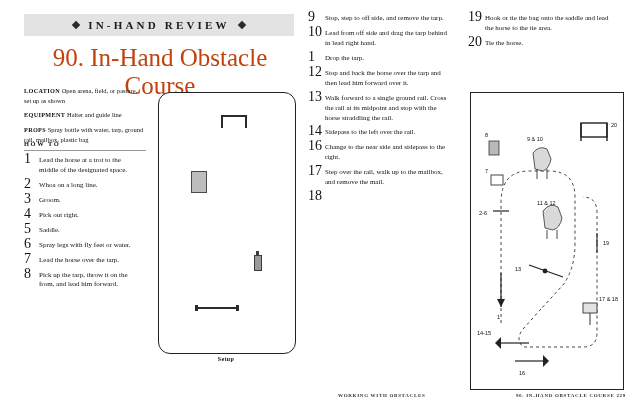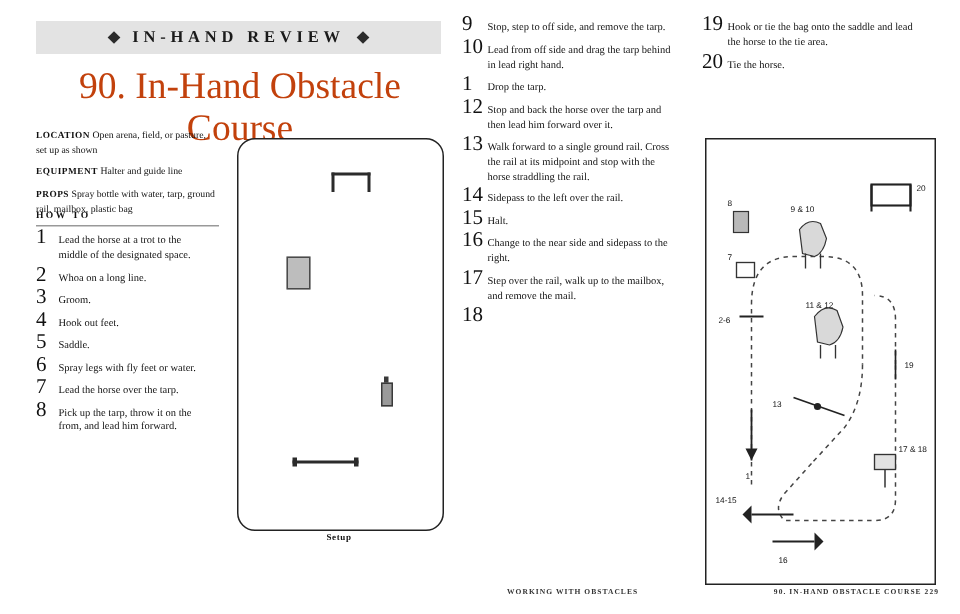--- a/index.html
+++ b/index.html
@@ -261,21 +261,21 @@
     <li class="step">
         <span class="num">2</span>
         <span class="txt">Whoa on a long line.</span>
       </li>
     <li class="step">
         <span class="num">3</span>
         <span class="txt">Groom.</span>
       </li>
     <li class="step">
         <span class="num">4</span>
-        <span class="txt">Hook out feet.</span>
+        <span class="txt">Pick out right.</span>
       </li>
     <li class="step">
         <span class="num">5</span>
         <span class="txt">Saddle.</span>
       </li>
     <li class="step">
         <span class="num">6</span>
         <span class="txt">Spray legs with fly feet or water.</span>
       </li>
     <li class="step">
@@ -324,24 +324,20 @@
       </li>
     <li class="step">
         <span class="num wide">13</span>
         <span class="txt">Walk forward to a single ground rail. Cross the rail at its midpoint and stop with the horse straddling the rail.</span>
       </li>
     <li class="step">
         <span class="num wide">14</span>
         <span class="txt">Sidepass to the left over the rail.</span>
       </li>
     <li class="step">
-        <span class="num wide">15</span>
-        <span class="txt">Halt.</span>
-      </li>
-    <li class="step">
         <span class="num wide">16</span>
         <span class="txt">Change to the near side and sidepass to the right.</span>
       </li>
     <li class="step">
         <span class="num wide">17</span>
         <span class="txt">Step over the rail, walk up to the mailbox, and remove the mail.</span>
       </li>
     <li class="step">
         <span class="num wide">18</span>
       </li>

